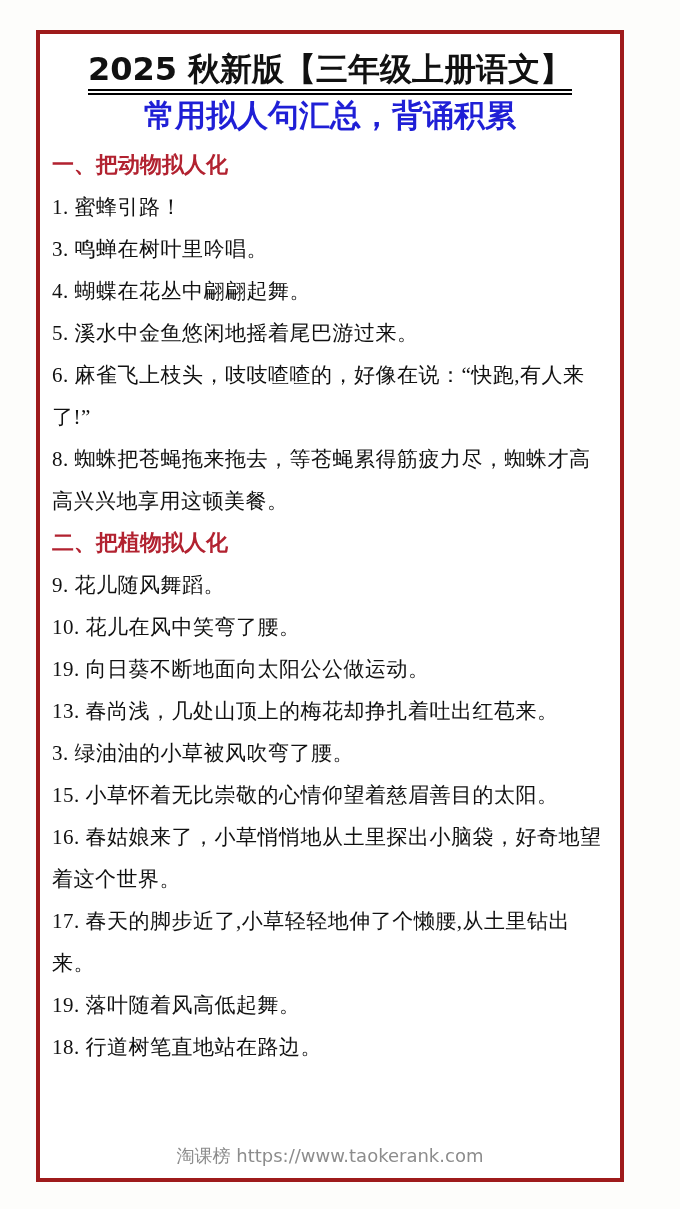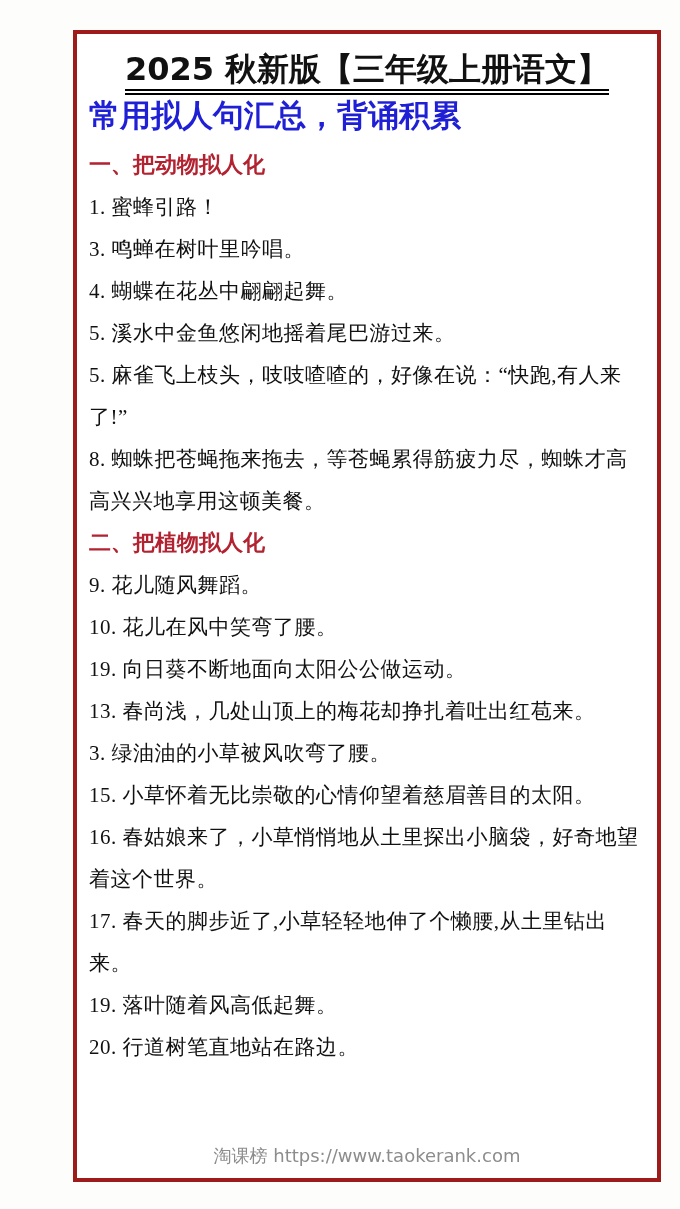--- a/index.html
+++ b/index.html
@@ -26,37 +26,36 @@
     position: absolute;
     left: 36px;
     top: 30px;
     width: 588px;
     height: 1152px;
     border: 4px solid var(--frame-border);
     background: #ffffff;
     padding: 16px 12px 6px 12px;
     display: flex;
     flex-direction: column;
-    margin-left: 37px;
   }
   .title {
     text-align: center;
     font-family: "DejaVu Sans", "Liberation Sans", sans-serif;
     font-weight: bold;
     font-size: 32px;
     color: var(--text-black);
     line-height: 1.2;
     margin-bottom: 10px;
   }
   .title .underlined {
     border-bottom: 6px double #000;
     padding-bottom: 1px;
   }
   .subtitle {
-    text-align: left;
+    text-align: center;
     font-family: "DejaVu Sans", "Liberation Sans", sans-serif;
     font-weight: bold;
     font-size: 31px;
     color: var(--subtitle-blue);
     line-height: 1.15;
     margin-bottom: 10px;
   }
   .section-heading {
     font-weight: bold;
     font-size: 22px;
@@ -84,29 +83,29 @@
 <div class="page">
   <div class="frame">
     <h1 class="title"><span class="underlined">2025 秋新版【三年级上册语文】</span></h1>
     <h2 class="subtitle">常用拟人句汇总，背诵积累</h2>
     <div id="sections">
         <div class="section-heading">一、把动物拟人化</div>
         <div class="sentence-item">1. 蜜蜂引路！</div>
         <div class="sentence-item">3. 鸣蝉在树叶里吟唱。</div>
         <div class="sentence-item">4. 蝴蝶在花丛中翩翩起舞。</div>
         <div class="sentence-item">5. 溪水中金鱼悠闲地摇着尾巴游过来。</div>
-        <div class="sentence-item">5. 麻雀飞上枝头，吱吱喳喳的，好像在说：“快跑,有人来了!”</div>
+        <div class="sentence-item">6. 麻雀飞上枝头，吱吱喳喳的，好像在说：“快跑,有人来了!”</div>
         <div class="sentence-item">8. 蜘蛛把苍蝇拖来拖去，等苍蝇累得筋疲力尽，蜘蛛才高高兴兴地享用这顿美餐。</div>
         <div class="section-heading">二、把植物拟人化</div>
         <div class="sentence-item">9. 花儿随风舞蹈。</div>
         <div class="sentence-item">10. 花儿在风中笑弯了腰。</div>
         <div class="sentence-item">19. 向日葵不断地面向太阳公公做运动。</div>
         <div class="sentence-item">13. 春尚浅，几处山顶上的梅花却挣扎着吐出红苞来。</div>
         <div class="sentence-item">3. 绿油油的小草被风吹弯了腰。</div>
         <div class="sentence-item">15. 小草怀着无比崇敬的心情仰望着慈眉善目的太阳。</div>
         <div class="sentence-item">16. 春姑娘来了，小草悄悄地从土里探出小脑袋，好奇地望着这个世界。</div>
         <div class="sentence-item">17. 春天的脚步近了,小草轻轻地伸了个懒腰,从土里钻出来。</div>
         <div class="sentence-item">19. 落叶随着风高低起舞。</div>
-        <div class="sentence-item">20. 行道树笔直地站在路边。</div>
+        <div class="sentence-item">18. 行道树笔直地站在路边。</div>
       </div>
     <div class="footer">淘课榜 https://www.taokerank.com</div>
   </div>
 </div>
 
 </body></html>

